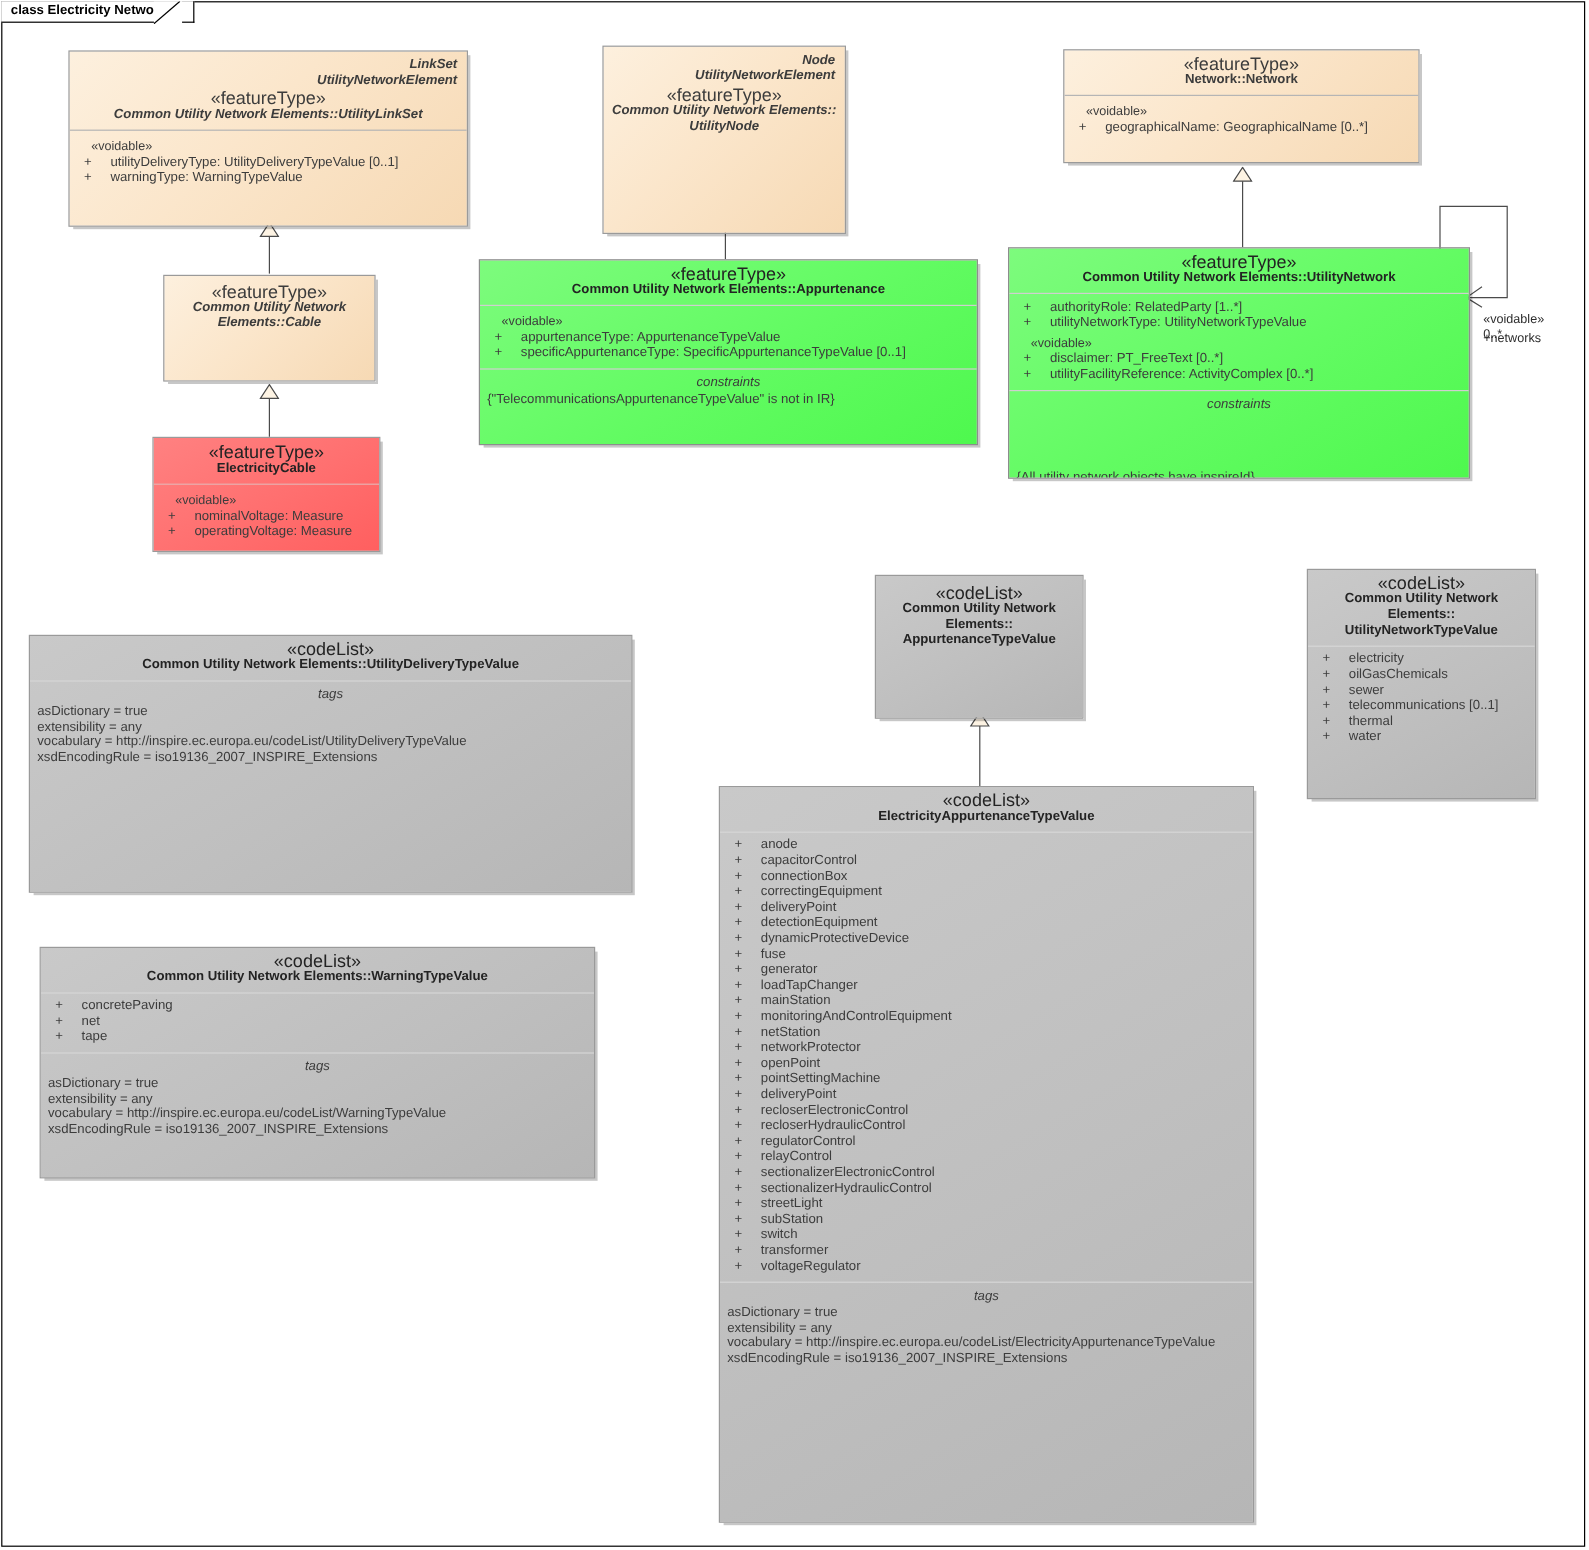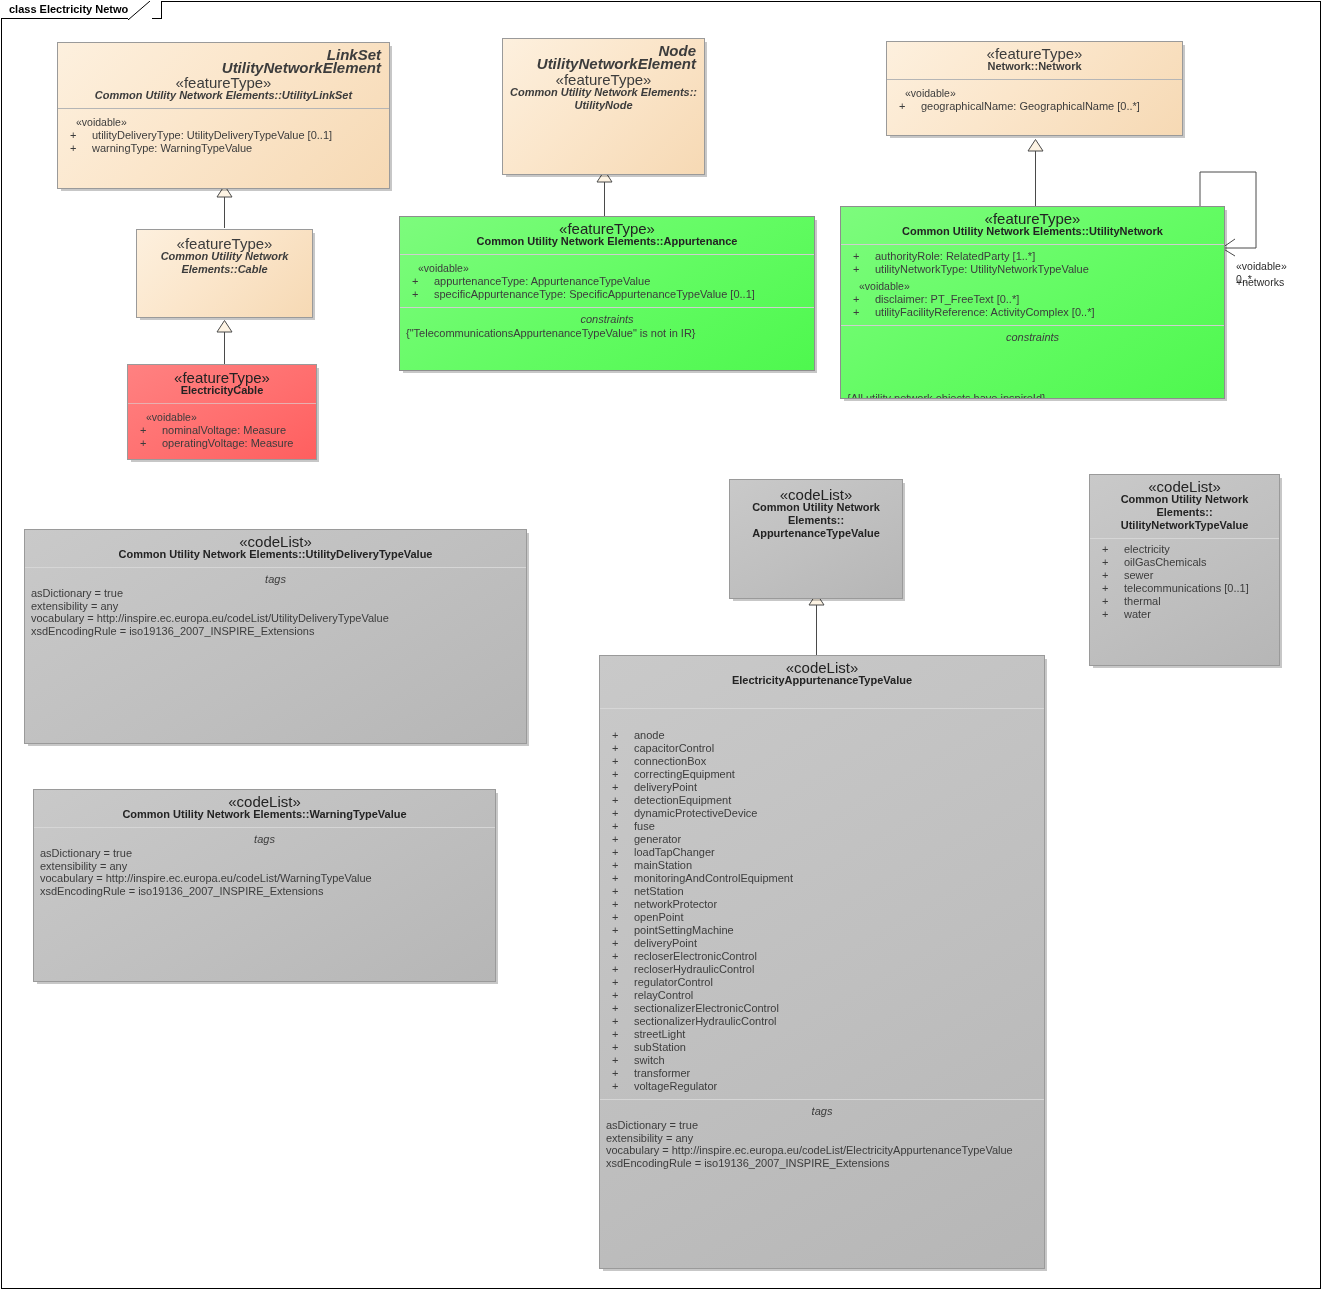--- a/index.html
+++ b/index.html
@@ -76,21 +76,21 @@
     padding: 6px 6px 6px 6px;
     line-height: 13px;
   }
   .stereo { font-size: 15px; }
   .cname { font-weight: bold; }
   .ital { font-style: italic; }
   .corner {
     text-align: right;
     font-style: italic;
     font-weight: bold;
-    font-size: 15px;
+    font-size: 11px;
     color: #3c3c3c;
     line-height: 13px;
     padding: 5px 8px 0 0;
   }
   .attr {
     white-space: nowrap;
     line-height: 13px;
     padding-left: 2px;
   }
   .attr .vis {
@@ -203,21 +203,21 @@
       <div class="stereo">«featureType»</div>
       <div class="cname ital">Common Utility Network Elements::UtilityLinkSet</div>
     </div>
     <div class="sect">
       <div class="voidlabel">«voidable»</div>
       <div class="attr"><span class="vis">+</span><span>utilityDeliveryType: UtilityDeliveryTypeValue [0..1]</span></div>
       <div class="attr"><span class="vis">+</span><span>warningType: WarningTypeValue</span></div>
     </div>
   </div>
 
-  <div class="uml beige" style="left:502px; top:38px; width:203px; height:137px;">
+  <div class="uml beige" style="left:502px; top:38px; width:203px; height:157px;">
     <div class="corner">
       <div>Node</div>
       <div>UtilityNetworkElement</div>
     </div>
     <div class="hdr" style="padding-top:3px;">
       <div class="stereo">«featureType»</div>
       <div class="cname ital">Common Utility Network Elements::</div>
       <div class="cname ital">UtilityNode</div>
     </div>
   </div>
@@ -301,20 +301,25 @@
       <div class="tag-line">xsdEncodingRule = iso19136_2007_INSPIRE_Extensions</div>
     </div>
   </div>
 
   <div class="uml gray" style="left:33px; top:789px; width:463px; height:193px;">
     <div class="hdr">
       <div class="stereo">«codeList»</div>
       <div class="cname">Common Utility Network Elements::WarningTypeValue</div>
     </div>
     <div class="sect" style="padding-top:4px;">
+      <div class="attr"><span class="vis">+</span><span>concretePaving</span></div>
+      <div class="attr"><span class="vis">+</span><span>net</span></div>
+      <div class="attr"><span class="vis">+</span><span>tape</span></div>
+    </div>
+    <div class="sect" style="padding-top:4px;">
       <div class="sect-title">tags</div>
       <div class="tag-line">asDictionary = true</div>
       <div class="tag-line">extensibility = any</div>
       <div class="tag-line">vocabulary = http://inspire.ec.europa.eu/codeList/WarningTypeValue</div>
       <div class="tag-line">xsdEncodingRule = iso19136_2007_INSPIRE_Extensions</div>
     </div>
   </div>
 
   <div class="uml gray" style="left:729px; top:479px; width:174px; height:120px;">
     <div class="hdr" style="padding-top:8px;">
@@ -339,21 +344,21 @@
       <div class="attr"><span class="vis">+</span><span>thermal</span></div>
       <div class="attr"><span class="vis">+</span><span>water</span></div>
     </div>
   </div>
 
   <div class="uml gray" style="left:599px; top:655px; width:446px; height:614px;">
     <div class="hdr">
       <div class="stereo">«codeList»</div>
       <div class="cname">ElectricityAppurtenanceTypeValue</div>
     </div>
-    <div class="sect" style="padding-top:20px;margin-top:15px;">
+    <div class="sect" style="padding-top:4px;">
       <div class="attr"><span class="vis">+</span><span>anode</span></div>
       <div class="attr"><span class="vis">+</span><span>capacitorControl</span></div>
       <div class="attr"><span class="vis">+</span><span>connectionBox</span></div>
       <div class="attr"><span class="vis">+</span><span>correctingEquipment</span></div>
       <div class="attr"><span class="vis">+</span><span>deliveryPoint</span></div>
       <div class="attr"><span class="vis">+</span><span>detectionEquipment</span></div>
       <div class="attr"><span class="vis">+</span><span>dynamicProtectiveDevice</span></div>
       <div class="attr"><span class="vis">+</span><span>fuse</span></div>
       <div class="attr"><span class="vis">+</span><span>generator</span></div>
       <div class="attr"><span class="vis">+</span><span>loadTapChanger</span></div>

